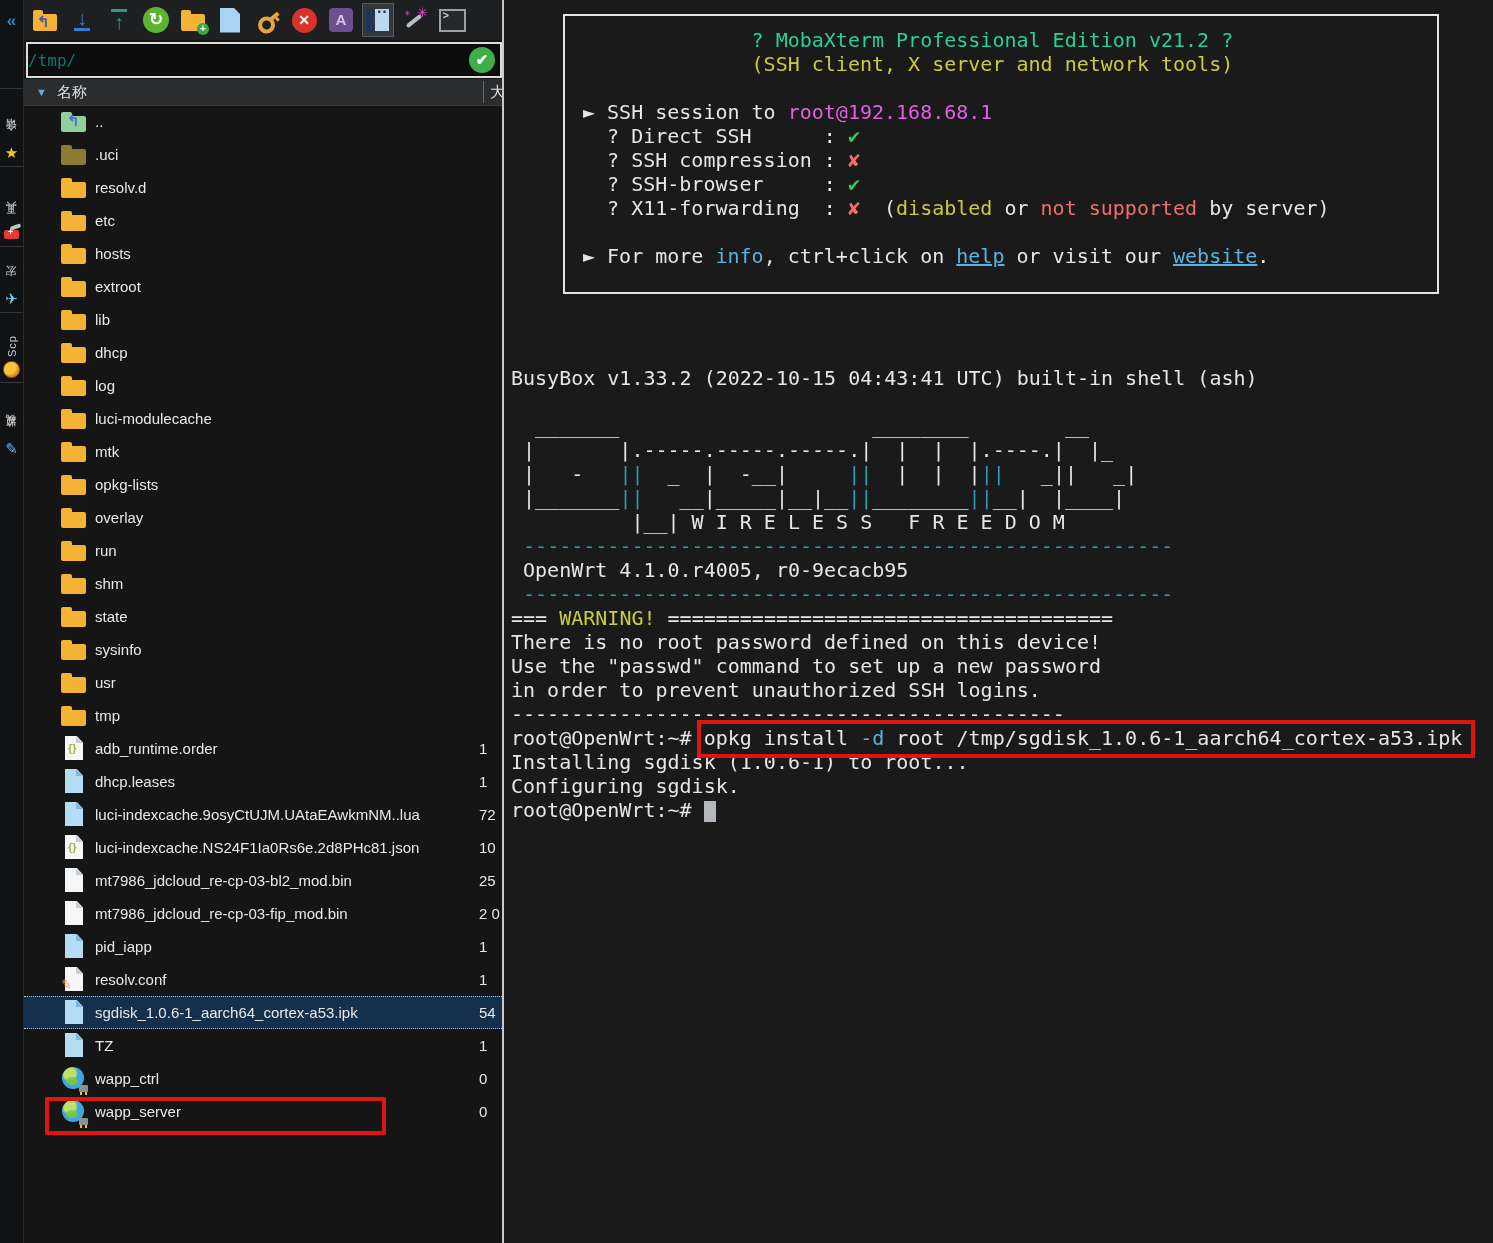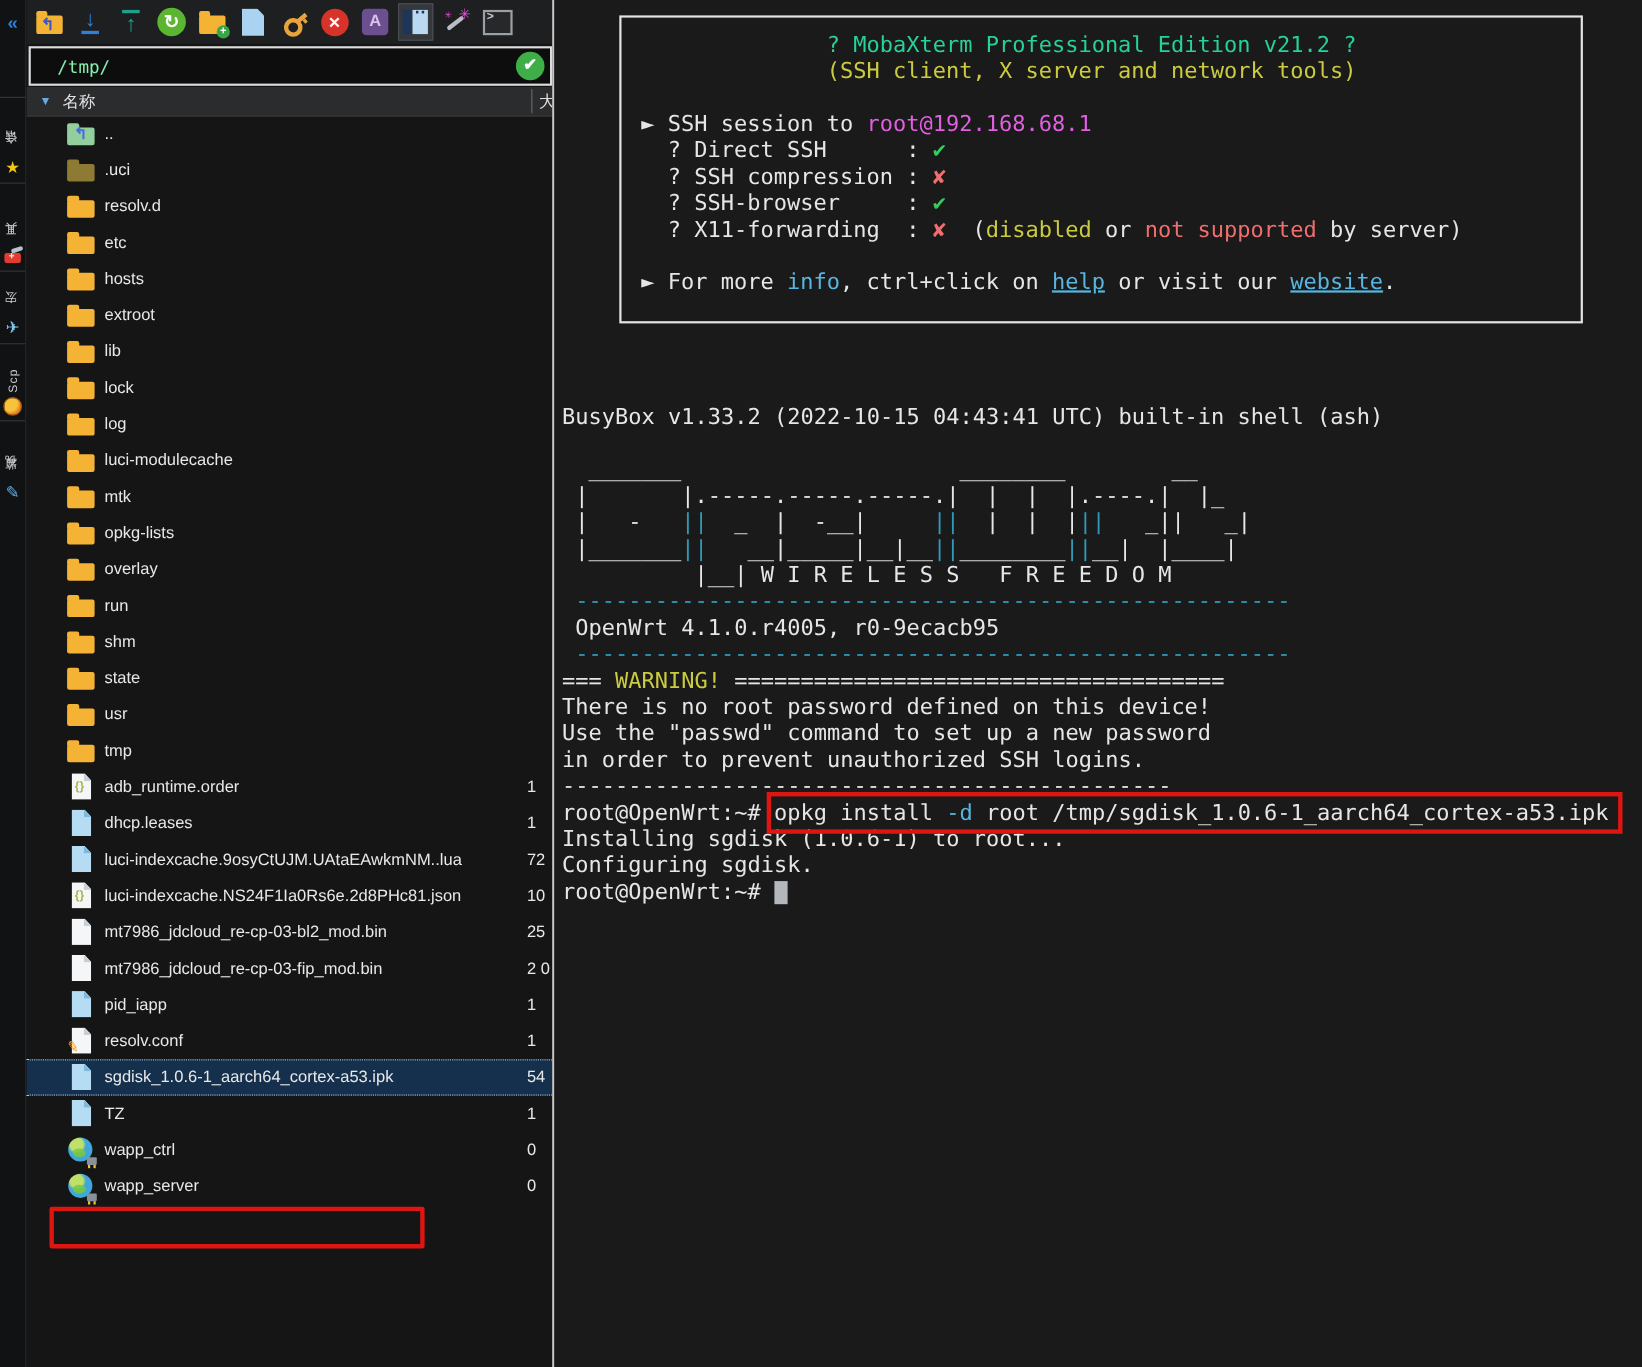--- a/index.html
+++ b/index.html
@@ -58,21 +58,21 @@
   .panes .pR:before{content:"··";position:absolute;left:2px;top:-6px;color:#1d3557;font-weight:bold;}
   .wand{width:26px;height:26px;position:relative;}
   .wand .stick{position:absolute;left:3px;top:12px;width:18px;height:4px;background:#b9bec4;transform:rotate(-38deg);border-radius:2px;}
   .wand .spark{position:absolute;right:0;top:-2px;color:#e24fd0;font-size:13px;}
   .wand .spark2{position:absolute;left:2px;top:2px;color:#e24fd0;font-size:8px;}
   .termico{width:23px;height:19px;border:2px solid #9aa0a6;background:#26282a;position:relative;}
   .termico:before{content:">";position:absolute;left:2px;top:-2px;color:#c6cbd0;font-size:11px;font-weight:bold;}
 
   #pathbar{position:absolute;left:2px;top:42px;width:472px;height:32px;border:2px solid #dcdcdc;
            background:#0d0d0d;display:flex;align-items:center;}
-  #pathtext{font-family:"DejaVu Sans Mono",monospace;font-size:16px;color:#86efac;padding-left:24px;flex:1;}
+  #pathtext{font-family:"DejaVu Sans Mono",monospace;font-size:16px;color:#0f766e;padding-left:0;flex:1;}
   #gobtn{width:26px;height:26px;border-radius:50%;background:#3fae49;color:#fff;font-size:15px;font-weight:bold;
          line-height:26px;text-align:center;margin-right:5px;cursor:pointer;}
 
   #listheader{position:absolute;left:0;top:79px;width:100%;height:26px;background:#2a2c2e;
         border-bottom:1px solid #39393c;display:flex;align-items:center;}
   #sorttri{color:#6aa7e0;font-size:11px;margin-left:12px;}
   #colname{font-size:15px;color:#e0e0e0;margin-left:10px;}
   #colsep{position:absolute;left:459px;top:2px;bottom:2px;width:1px;background:#6a6a6a;}
   #colsize{position:absolute;left:466px;font-size:15px;color:#e0e0e0;}
 
@@ -271,21 +271,21 @@
           <span class="body"></span>
         </span>
         <span class="fname">lib</span>
         <span class="fsize"></span>
       </div>
       <div class="row">
         <span class="ic fld">
           <span class="tab"></span>
           <span class="body"></span>
         </span>
-        <span class="fname">lock</span>
+        <span class="fname">dhcp</span>
         <span class="fsize"></span>
       </div>
       <div class="row">
         <span class="ic fld">
           <span class="tab"></span>
           <span class="body"></span>
         </span>
         <span class="fname">log</span>
         <span class="fsize"></span>
       </div>
@@ -336,20 +336,28 @@
         </span>
         <span class="fname">shm</span>
         <span class="fsize"></span>
       </div>
       <div class="row">
         <span class="ic fld">
           <span class="tab"></span>
           <span class="body"></span>
         </span>
         <span class="fname">state</span>
+        <span class="fsize"></span>
+      </div>
+      <div class="row">
+        <span class="ic fld">
+          <span class="tab"></span>
+          <span class="body"></span>
+        </span>
+        <span class="fname">sysinfo</span>
         <span class="fsize"></span>
       </div>
       <div class="row">
         <span class="ic fld">
           <span class="tab"></span>
           <span class="body"></span>
         </span>
         <span class="fname">usr</span>
         <span class="fsize"></span>
       </div>

